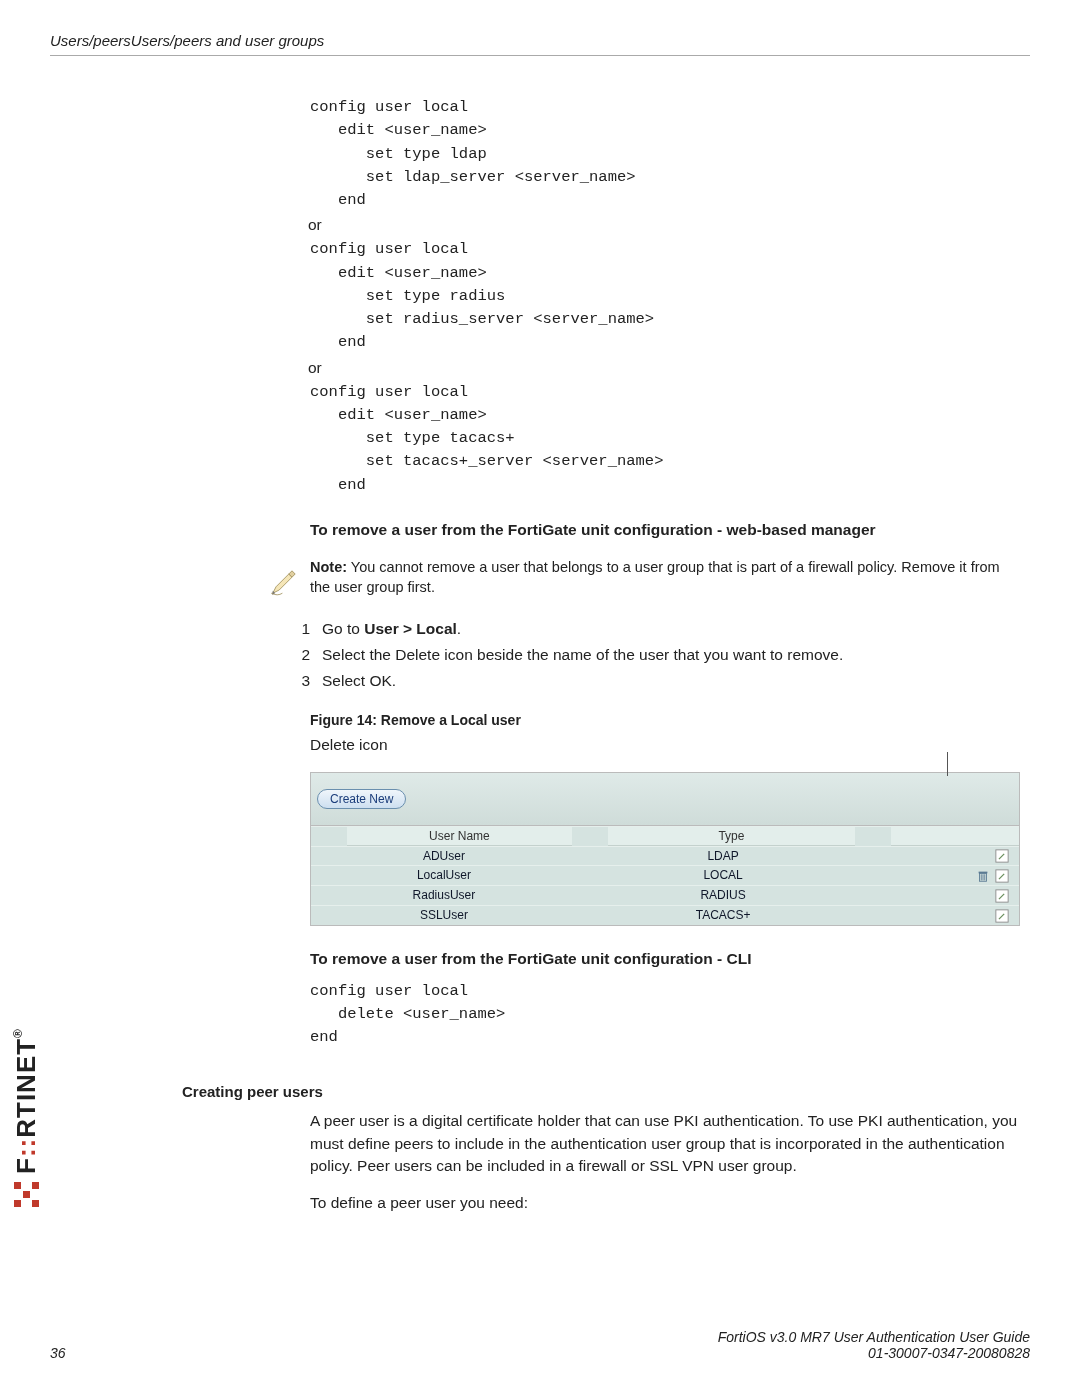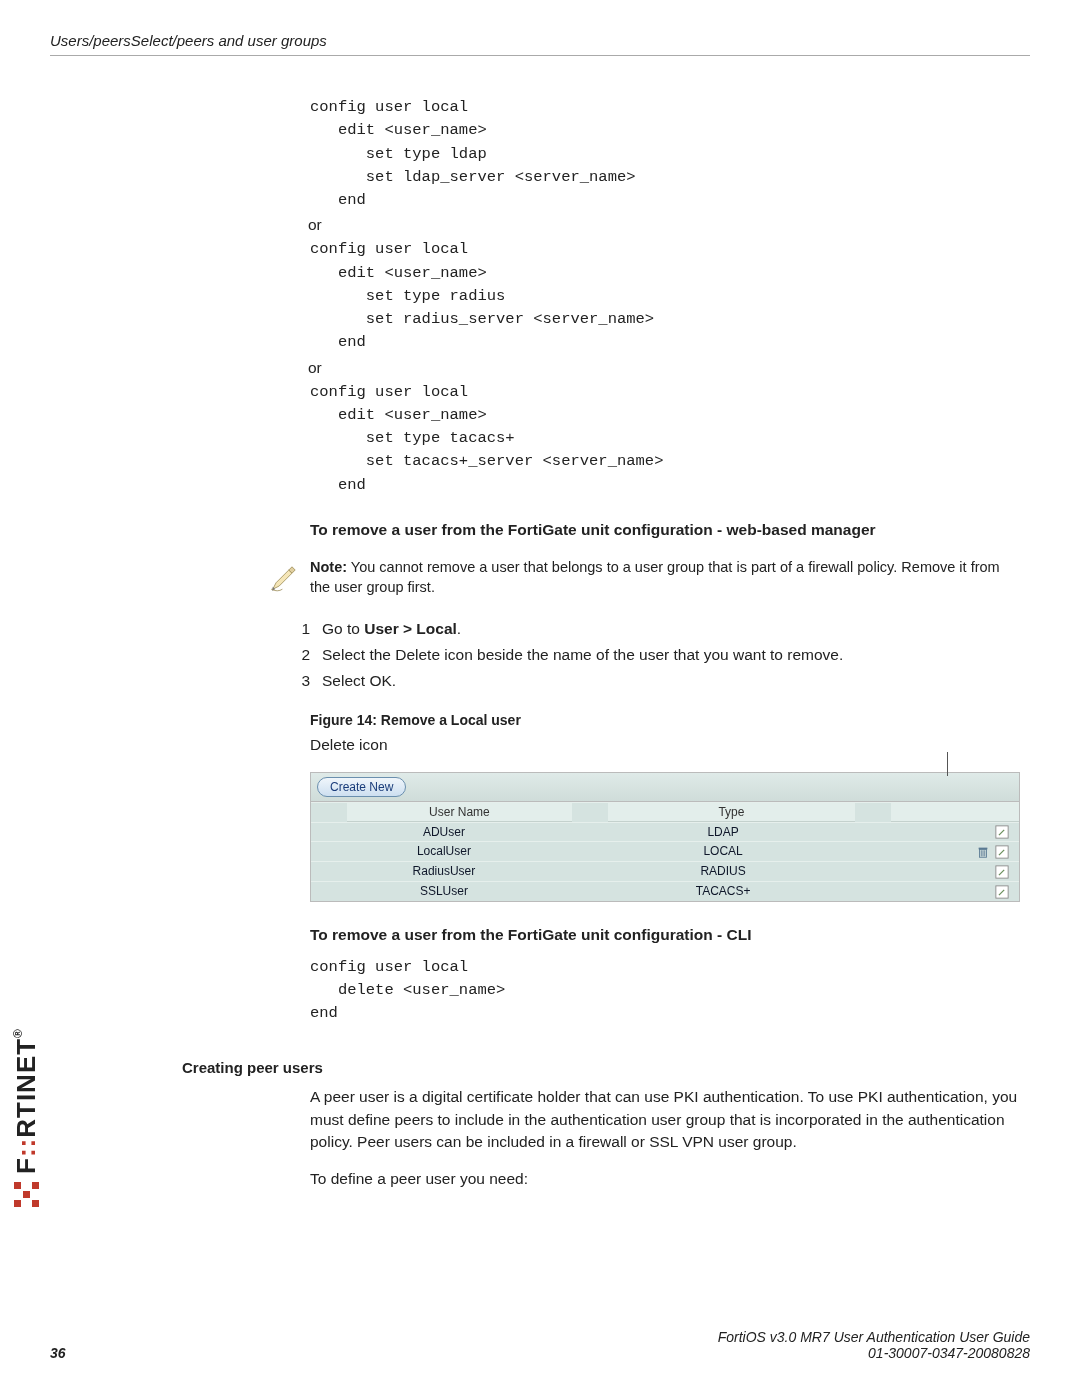--- a/index.html
+++ b/index.html
@@ -48,21 +48,21 @@
     margin: 4px 0 4px -2px;
   }
   .heading2 {
     font-weight: bold;
     font-size: 15.5px;
     margin: 22px 0 10px 0;
     line-height: 1.4;
   }
   .note-row {
     display: flex;
-    align-items: center;
+    align-items: flex-end;
     margin: 18px 0 22px -42px;
   }
   .note-icon {
     width: 32px;
     height: 32px;
     flex-shrink: 0;
     margin-right: 10px;
   }
   .note-text {
     font-size: 14.5px;
@@ -100,21 +100,21 @@
   }
   .ui-box {
     border: 1px solid #bbb;
     background: #d5e3e0;
     font-family: Verdana, Arial, sans-serif;
     font-size: 12px;
   }
   .create-bar {
     background: linear-gradient(#dfeae8, #cfdcd9);
     border-bottom: 1px solid #bbb;
-    padding: 4px 6px;
+    padding: 16px 6px;
   }
   .create-btn {
     display: inline-block;
     border: 1px solid #6a8fae;
     border-radius: 12px;
     padding: 2px 12px;
     background: linear-gradient(#f0f6fb, #cddff0);
     color: #1a3c7a;
     font-size: 12px;
     font-weight: normal;
@@ -161,21 +161,21 @@
     left: 50px;
     right: 50px;
     bottom: 36px;
     font-size: 14px;
     font-style: italic;
     display: flex;
     justify-content: space-between;
     align-items: flex-end;
   }
   .footer-right { text-align: right; }
-  .footer-left { font-weight: bold; margin-top: 20px; }
+  .footer-left { font-weight: normal; margin-top: 20px; }
 
   
   .vlogo {
     position: absolute;
     left: 42px;
     bottom: 190px;
     transform: rotate(-90deg);
     transform-origin: left bottom;
     font-family: Arial, sans-serif;
     font-weight: 700;
@@ -199,21 +199,21 @@
   .vlogo .mark span.blank { background: transparent; }
   .vlogo .r { color: #c0392b; }
   .vlogo .txt { display:inline-block; }
 </style>
 </head>
 <body>
 
 <div class="page">
   <div class="header-row">
     <span>Users/peers</span>
-    <span>Select/peers and user groups</span>
+    <span>Users/peers and user groups</span>
   </div>
   <hr class="header-rule">
 
   <div class="body-area">
     <pre class="code">config user local
    edit &lt;user_name&gt;
       set type ldap
       set ldap_server &lt;server_name&gt;
    end</pre>
     <div class="or-word">or</div>

